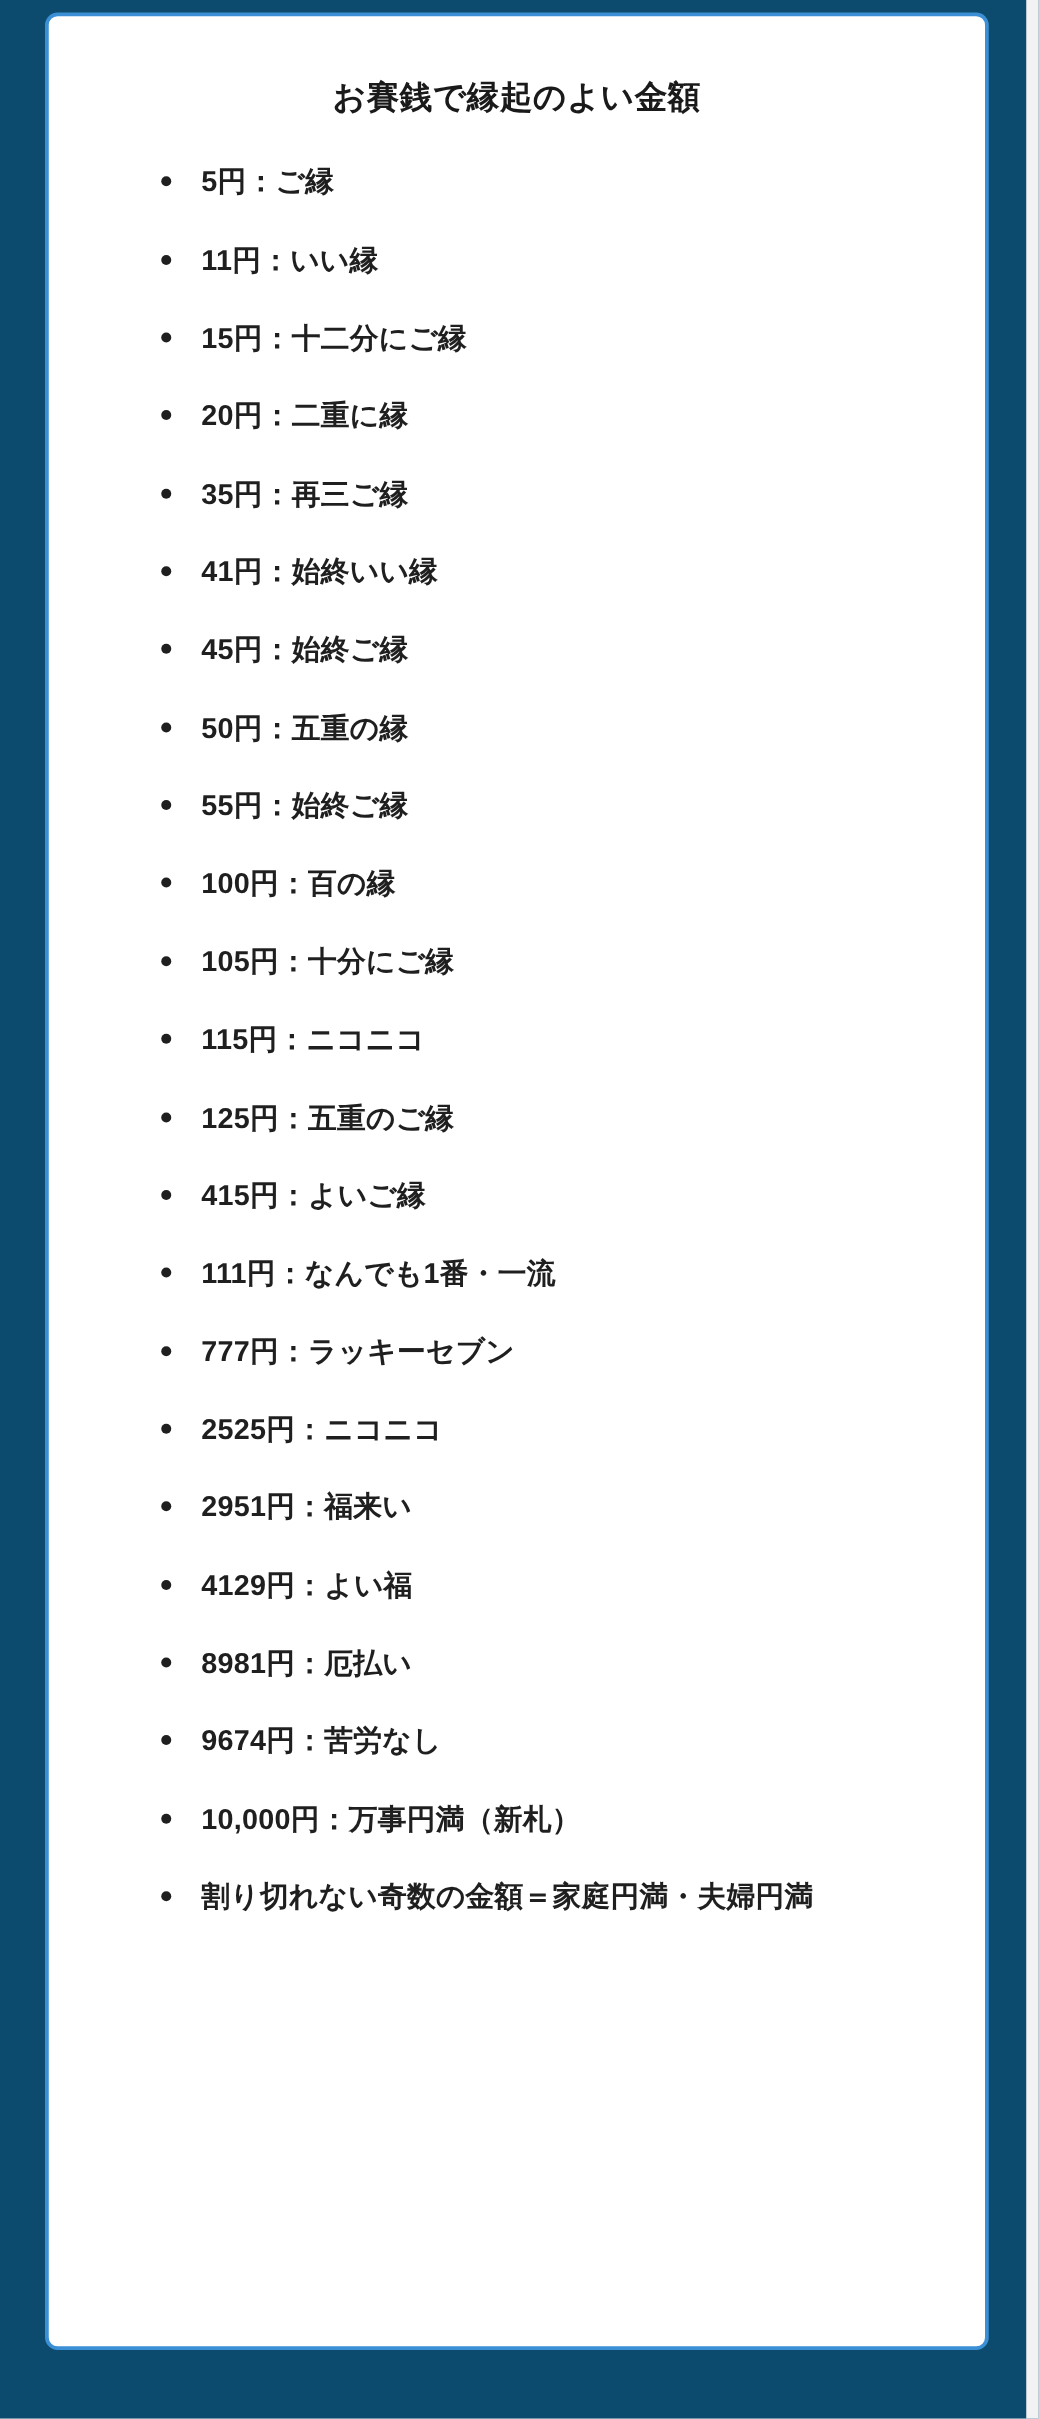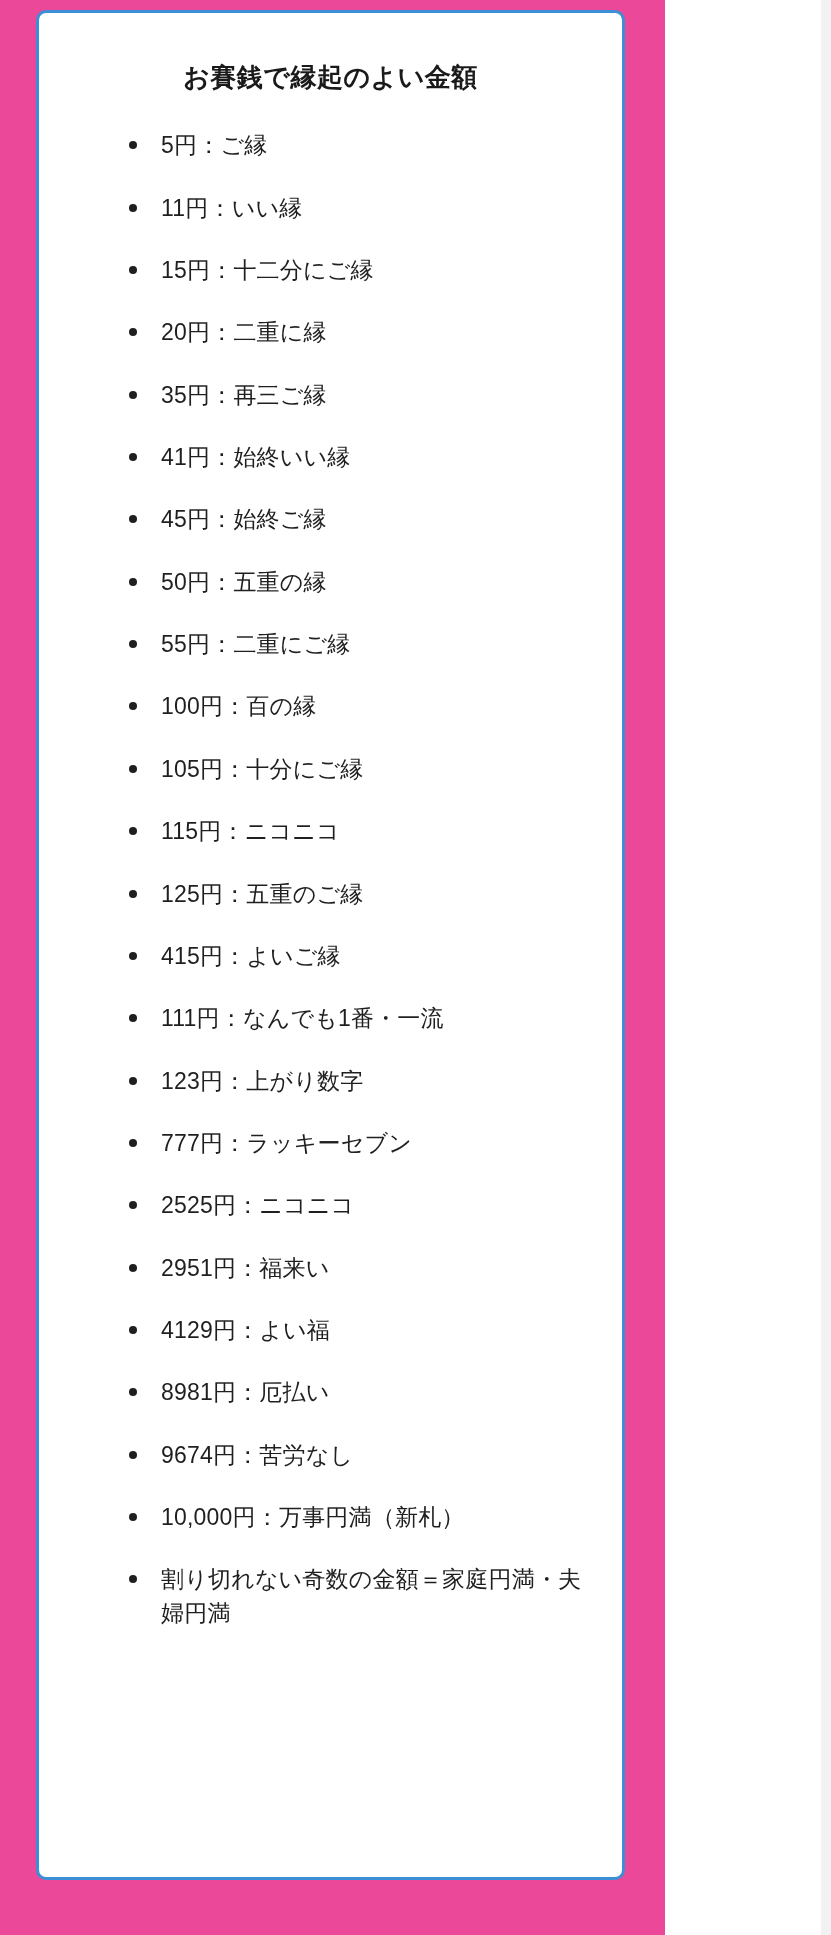--- a/index.html
+++ b/index.html
@@ -8,25 +8,25 @@
     background: #ffffff;
   }
   body {
     width: 831px;
     min-height: 1935px;
     font-family: "Liberation Sans", "DejaVu Sans", sans-serif;
     color: #222222;
     position: relative;
   }
   .page {
-    width: 665px;
+    width: 831px;
     min-height: 1935px;
     box-sizing: border-box;
     padding: 10px 40px 20px 36px;
-    background: #ec4899;
+    background: #0c4a6e;
   }
   .card {
     box-sizing: border-box;
     border: 3px solid #3b8fd4;
     border-radius: 10px;
     background: #ffffff;
     padding: 34px 26px 34px 26px;
     width: 100%;
     min-height: 1870px;
   }
@@ -45,20 +45,21 @@
     padding: 0 0 0 56px;
   }
   ul.lucky-list > li {
     position: relative;
     font-size: 23px;
     line-height: 1.45;
     color: #1f1f1f;
     margin: 0 0 29px 0;
     padding-left: 40px;
     letter-spacing: 0.2px;
+    font-weight: bold;
   }
   ul.lucky-list > li:last-child {
     margin-bottom: 0;
   }
   ul.lucky-list > li::before {
     content: "";
     position: absolute;
     left: 8px;
     top: 12px;
     width: 8px;
@@ -104,42 +105,39 @@
       <li>
           <span class="li-wrap">41円：始終いい縁</span>
         </li>
       <li>
           <span class="li-wrap">45円：始終ご縁</span>
         </li>
       <li>
           <span class="li-wrap">50円：五重の縁</span>
         </li>
       <li>
-          <span class="li-wrap">55円：二重にご縁</span>
+          <span class="li-wrap">55円：始終ご縁</span>
         </li>
       <li>
           <span class="li-wrap">100円：百の縁</span>
         </li>
       <li>
           <span class="li-wrap">105円：十分にご縁</span>
         </li>
       <li>
           <span class="li-wrap">115円：ニコニコ</span>
         </li>
       <li>
           <span class="li-wrap">125円：五重のご縁</span>
         </li>
       <li>
           <span class="li-wrap">415円：よいご縁</span>
         </li>
       <li>
           <span class="li-wrap">111円：なんでも1番・一流</span>
-        </li>
-      <li>
-          <span class="li-wrap">123円：上がり数字</span>
         </li>
       <li>
           <span class="li-wrap">777円：ラッキーセブン</span>
         </li>
       <li>
           <span class="li-wrap">2525円：ニコニコ</span>
         </li>
       <li>
           <span class="li-wrap">2951円：福来い</span>
         </li>

